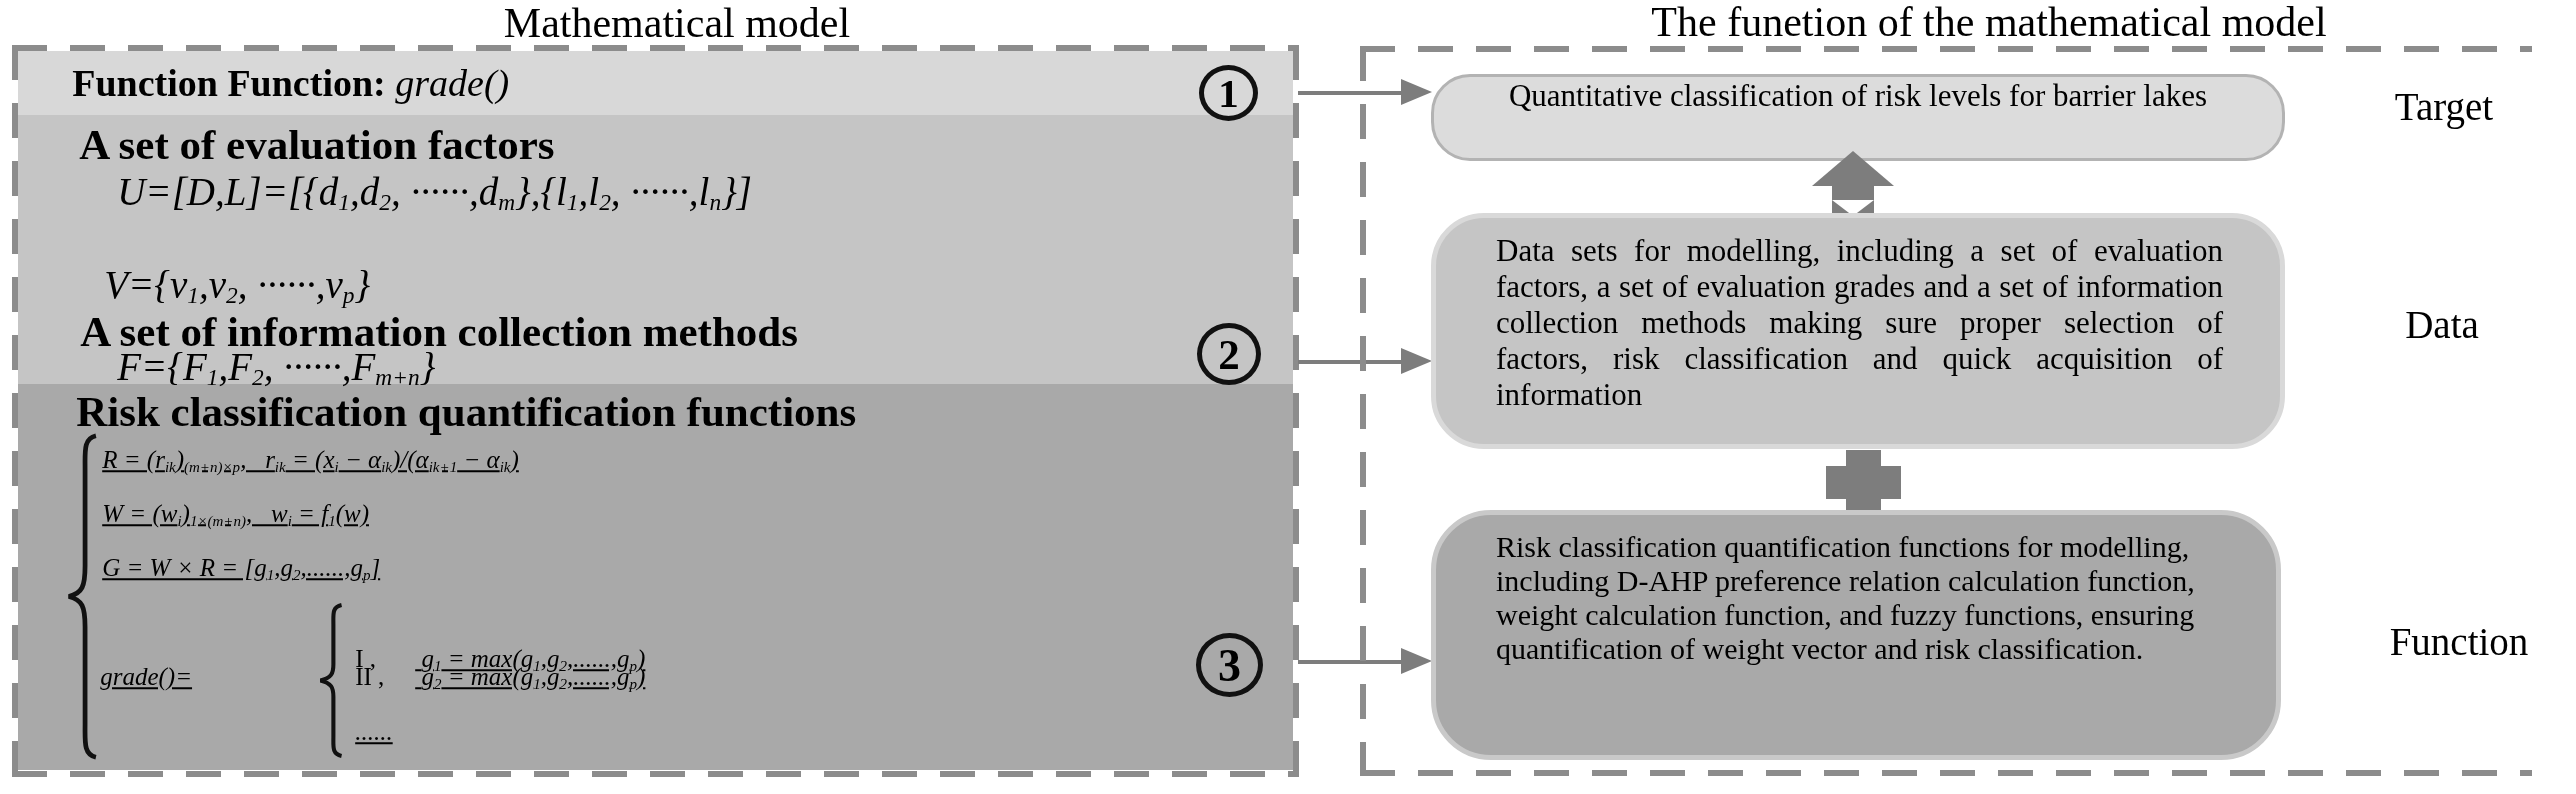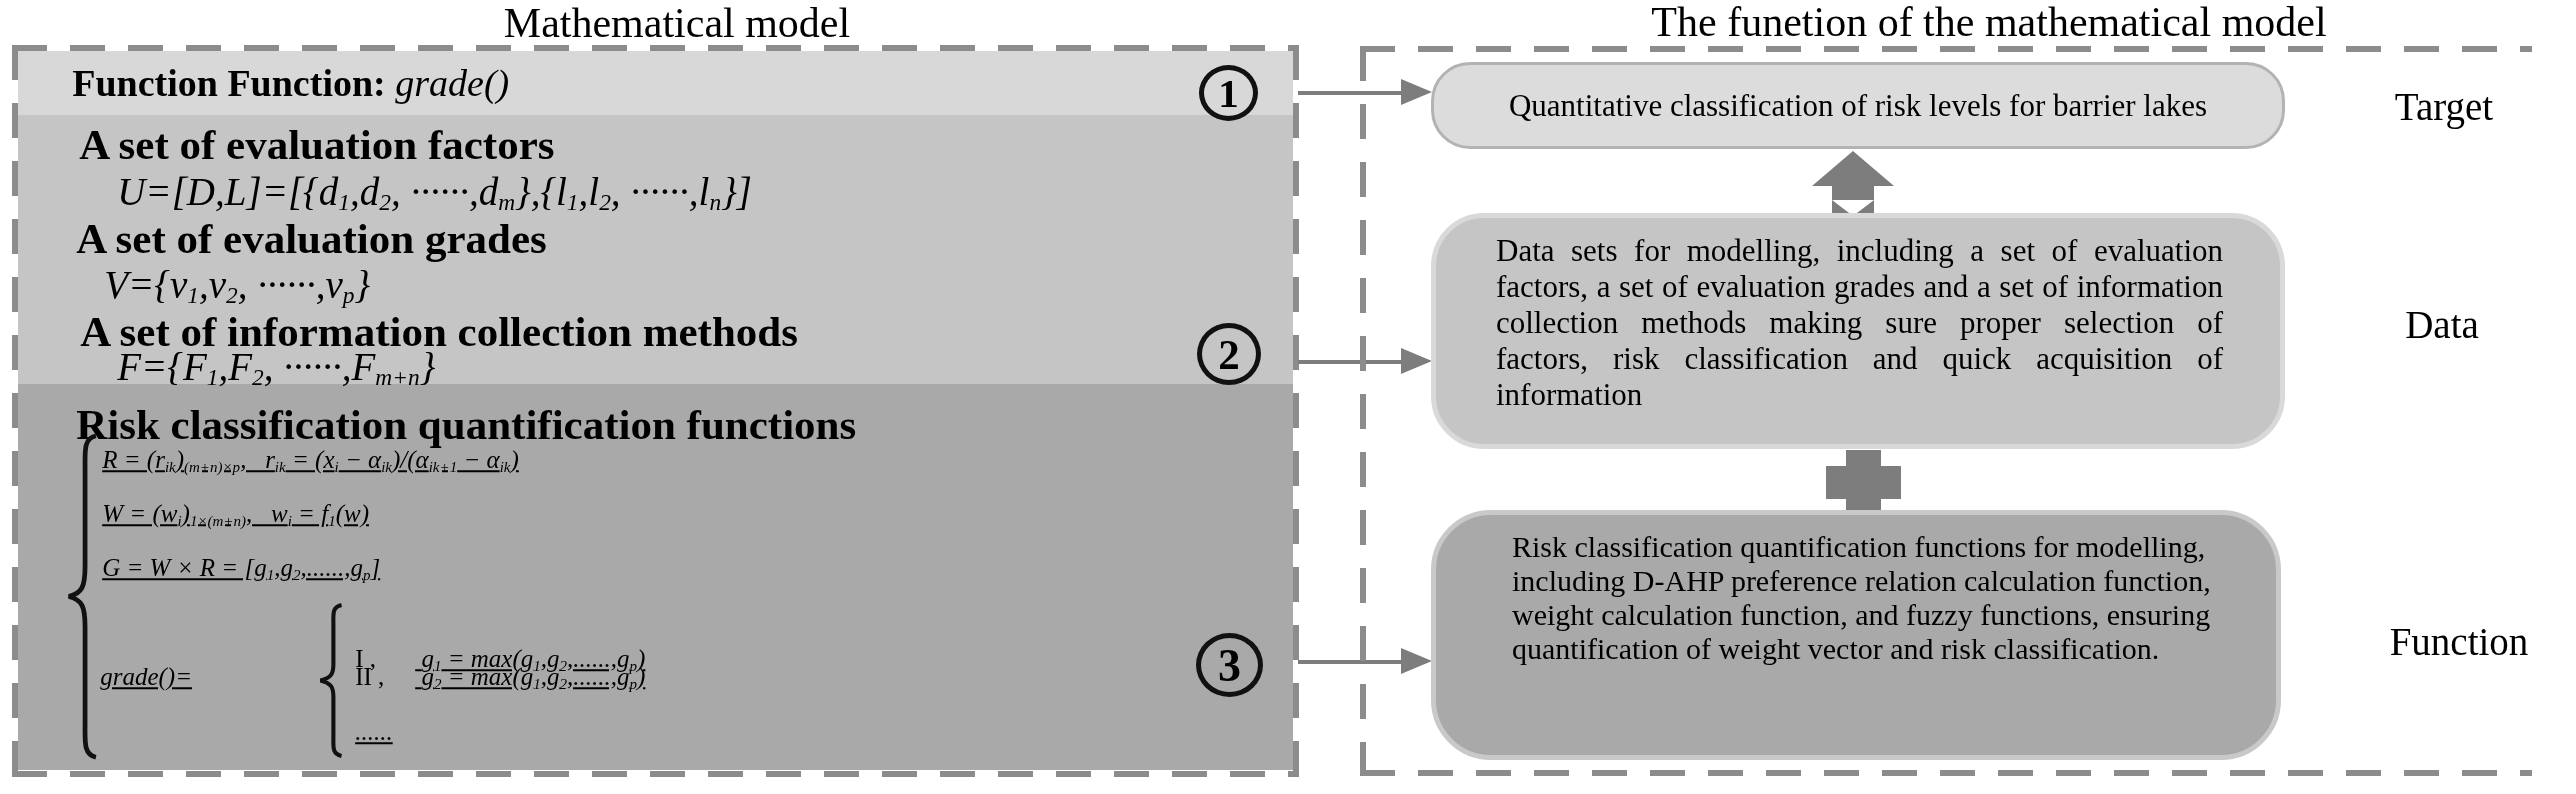--- a/index.html
+++ b/index.html
@@ -54,30 +54,30 @@
   .h-arrow{position:absolute;}
   .h-arrow .shaft{position:absolute;left:0;top:11.5px;width:105px;height:4.8px;background:#7d7d7d;}
   .h-arrow .head{position:absolute;left:103px;top:0;width:0;height:0;
                  border-left:31px solid #7d7d7d;border-top:13.6px solid transparent;border-bottom:13.6px solid transparent;}
   .a1{left:1298px;top:79px;}
   .a2{left:1298px;top:348px;}
   .a3{left:1298px;top:648px;}
 
   
   .rnd{position:absolute;box-sizing:border-box;}
-  .target-box{left:1431px;top:62px;width:854px;height:87px;border-radius:39px;
+  .target-box{left:1431px;top:74px;width:854px;height:87px;border-radius:39px;
               background:#dcdcdc;border:3.4px solid #b3b3b3;
-              display:flex;align-items:center;justify-content:center;text-align:center;}
+              display:flex;align-items:flex-start;justify-content:center;text-align:center;}
   .target-box .txt{font-size:31px;line-height:37px;padding:0 41px;}
   .data-box{left:1431px;top:213px;width:854px;height:236px;border-radius:53px;
             background:#c5c5c5;border:5.4px solid #d9d9d9;}
   .data-box .txt{font-size:31px;line-height:36px;text-align:justify;padding:15px 57px 0 60px;}
   .func-box{left:1431px;top:510px;width:850px;height:250px;border-radius:60px;
             background:#a9a9a9;border:5.4px solid #c9c9c9;}
-  .func-box .txt{font-size:30px;line-height:34px;text-align:left;padding:15px 41px 0 60px;margin-left:16px;}
+  .func-box .txt{font-size:30px;line-height:34px;text-align:left;padding:15px 41px 0 60px;}
 
   .side-label{position:absolute;font-size:39px;transform:translate(-50%,-50%);white-space:nowrap;}
   .lab-target{left:2444px;top:106px;}
   .lab-data{left:2442px;top:324px;}
   .lab-func{left:2459px;top:641px;}
 
   
   .up-arrow{position:absolute;left:1812px;top:151px;width:81px;height:65px;}
   .up-arrow .head{position:absolute;left:0;top:0;width:0;height:0;
       border-bottom:35px solid #7d7d7d;border-left:41px solid transparent;border-right:41px solid transparent;}
@@ -106,26 +106,25 @@
     <div class="sec sec2" style="background-color: rgb(197, 197, 197);"></div>
     <div class="sec sec3" style="background-color: rgb(169, 169, 169);"></div>
 
     <div class="line obj" style="left:60px;top:39px;">
       <span class="b">Function Function:</span>
       <span class="i">grade()</span>
     </div>
 
     <div class="line hd" style="left:67px;top:100px;">A set of evaluation factors</div>
     <div class="line fm" style="left:105px;top:147px;">U=[D,L]=[{d<sub>1</sub>,d<sub>2</sub>, ······,d<sub>m</sub>},{l<sub>1</sub>,l<sub>2</sub>, ······,l<sub>n</sub>}]</div>
-    <div class="line hd" style="left:64px;top:194px;">A set of evaluation grades</div>
     <div class="line fm" style="left:92px;top:240px;">V={v<sub>1</sub>,v<sub>2</sub>, ······,v<sub>p</sub>}</div>
     <div class="line hd" style="left:68px;top:287px;">A set of information collection methods</div>
     <div class="line fm" style="left:105px;top:322px;">F={F<sub>1</sub>,F<sub>2</sub>, ······,F<sub>m+n</sub>}</div>
 
-    <div class="line hd" style="left:64px;top:380px;">Risk classification quantification functions</div>
+    <div class="line hd" style="left:64px;top:367px;">Risk classification quantification functions</div>
 
     <svg class="brace" style="left:50px;top:388px;" width="38" height="327" viewBox="0 0 56 482">
       <path d="M50,4 C32,8 34,26 34,52 L34,196 C34,226 30,236 10,241 C30,246 34,256 34,286 L34,430 C34,456 32,474 50,478" fill="none" stroke="#111" stroke-width="7"></path>
     </svg>
 
     <div class="line fm3" style="left:90px;top:415px;">R = (r<sub>ik</sub>)<sub>(m+n)×p</sub>,&nbsp;&nbsp; r<sub>ik</sub> = (x<sub>i</sub> − α<sub>ik</sub>)/(α<sub>ik+1</sub> − α<sub>ik</sub>)</div>
     <div class="line fm3" style="left:90px;top:469px;">W = (w<sub>i</sub>)<sub>1×(m+n)</sub>,&nbsp;&nbsp; w<sub>i</sub> = f<sub>1</sub>(w)</div>
     <div class="line fm3" style="left:90px;top:523px;">G = W × R = [g<sub>1</sub>,g<sub>2</sub>,......,g<sub>p</sub>]</div>
 
     <div class="line fm3" style="left:88px;top:632px;">grade()=</div>

